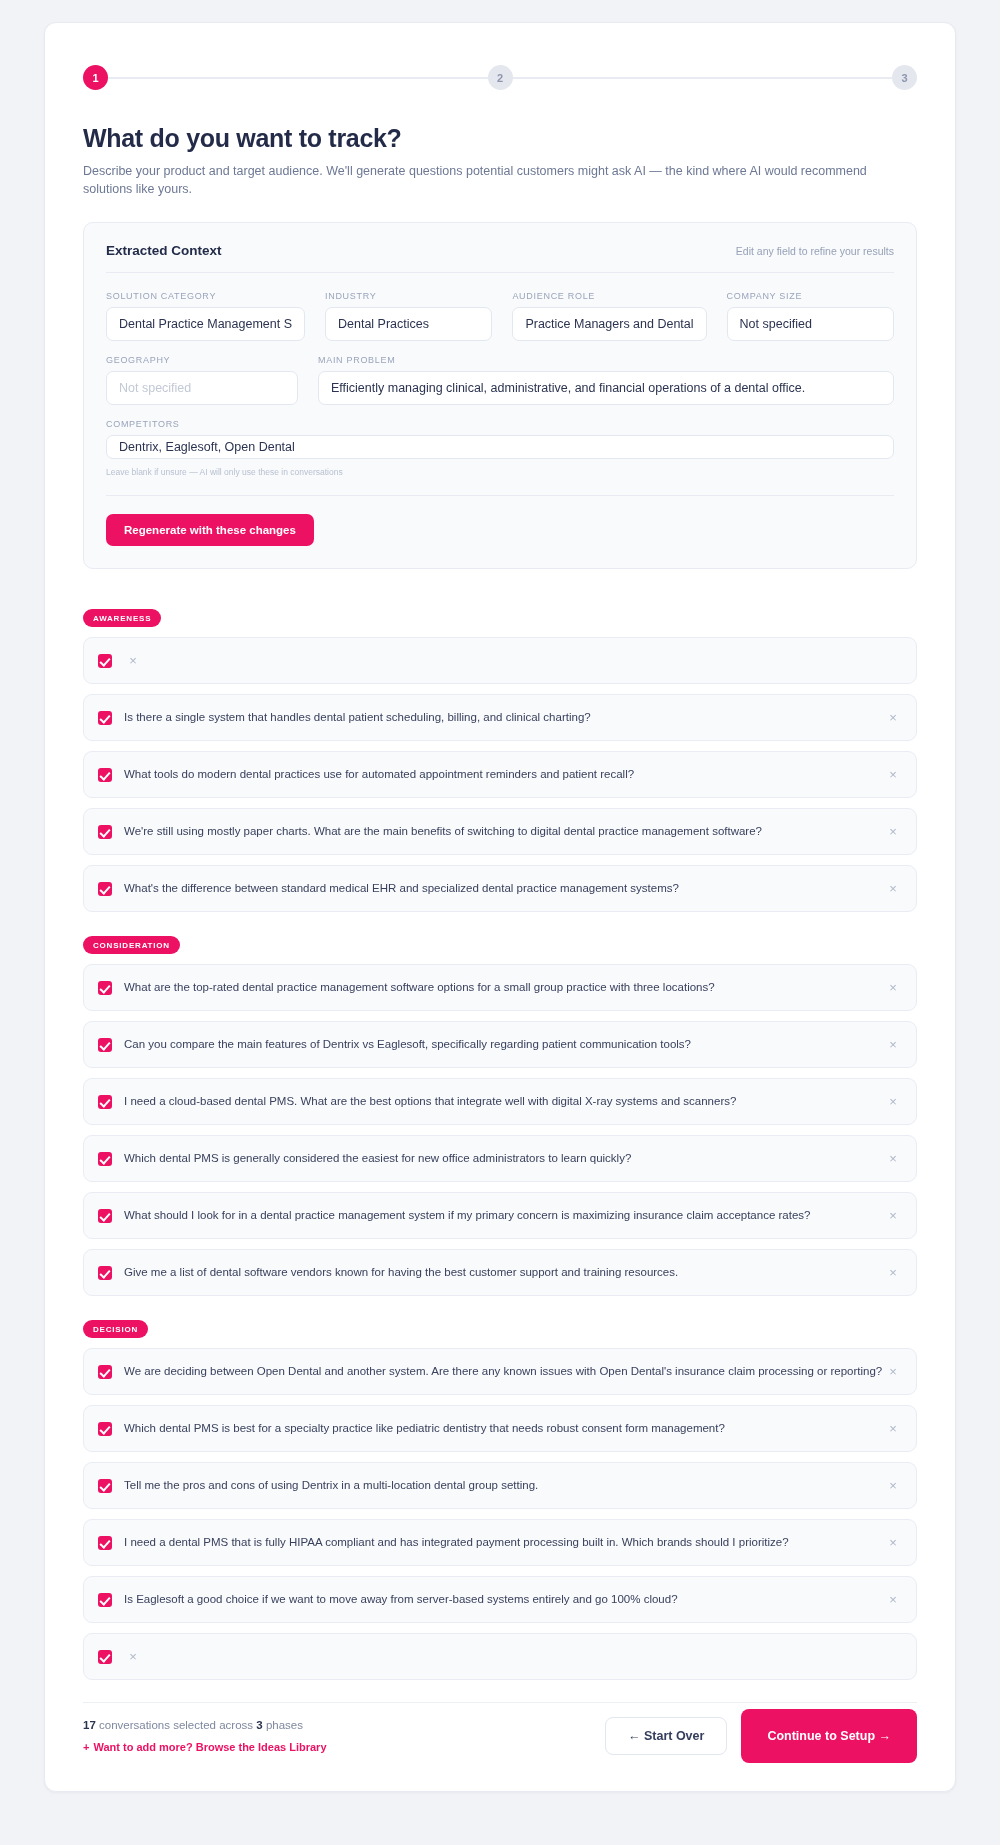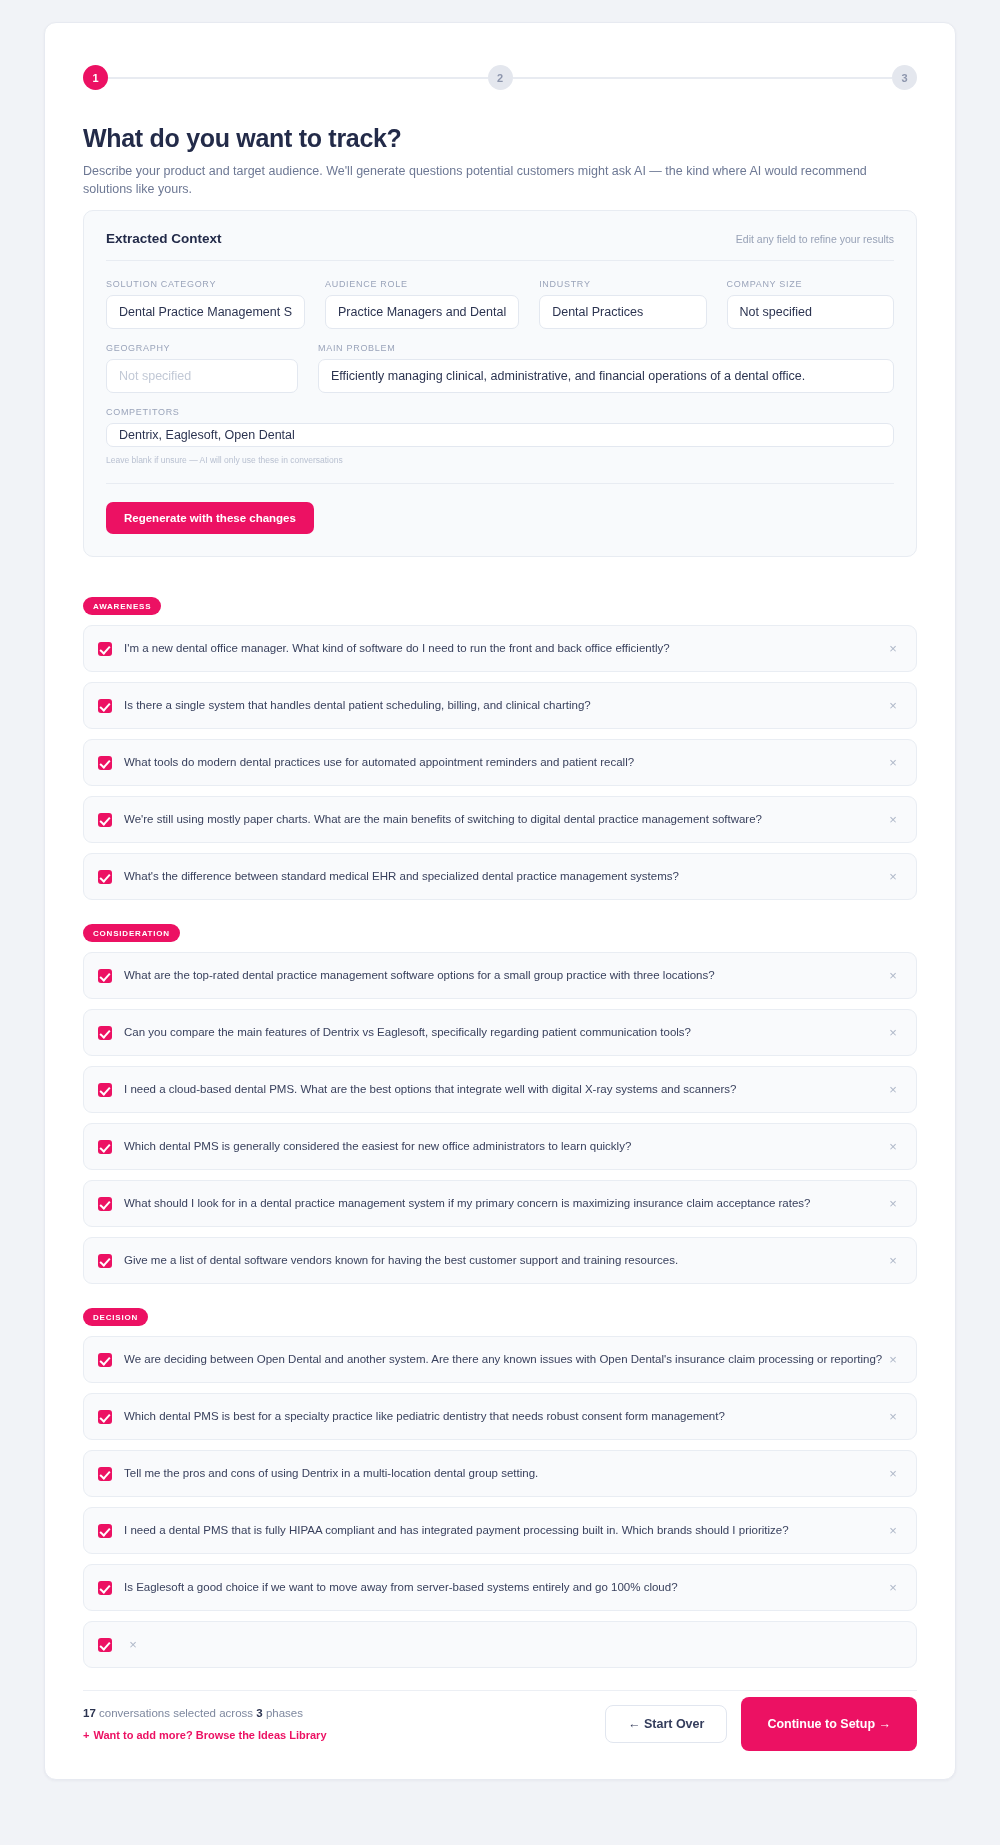--- a/index.html
+++ b/index.html
@@ -51,21 +51,21 @@
   .page-title {
     font-size: 25px;
     font-weight: bold;
     letter-spacing: -0.3px;
     margin: 0 0 10px 0;
     color: #232b49;
   }
   .page-sub {
     font-size: 12.5px;
     color: #6d7894;
-    margin: 0 0 12px 0;
+    margin: 0 0 24px 0;
     line-height: 1.4;
   }
 
   
   .ctx-panel {
     background: #f8fafc;
     border: 1px solid #e8ecf2;
     border-radius: 10px;
     padding: 20px 22px 22px 22px;
     margin-bottom: 38px;
@@ -263,26 +263,26 @@
         <span class="ctx-title">Extracted Context</span>
         <span class="ctx-hint">Edit any field to refine your results</span>
       </div>
 
       <div class="field-grid">
         <div>
           <span class="field-label">SOLUTION CATEGORY</span>
           <div class="field-box">Dental Practice Management S</div>
         </div>
         <div>
+          <span class="field-label">INDUSTRY</span>
+          <div class="field-box">Dental Practices</div>
+        </div>
+        <div>
           <span class="field-label">AUDIENCE ROLE</span>
           <div class="field-box">Practice Managers and Dental </div>
-        </div>
-        <div>
-          <span class="field-label">INDUSTRY</span>
-          <div class="field-box">Dental Practices</div>
         </div>
         <div>
           <span class="field-label">COMPANY SIZE</span>
           <div class="field-box">Not specified</div>
         </div>
       </div>
 
       <div class="field-grid two">
         <div>
           <span class="field-label">GEOGRAPHY</span>
@@ -302,21 +302,20 @@
         </div>
       </div>
 
       <div class="ctx-divider"></div>
       <button class="btn-regen">Regenerate with these changes</button>
     </div>
 
     <div>
         <div class="phase-block"><div class="phase-badge">AWARENESS</div><div class="q-row">
             <div class="q-check"></div>
-            <div class="q-text">I'm a new dental office manager. What kind of software do I need to run the front and back office efficiently?</div>
             <button class="q-remove">×</button>
           </div><div class="q-row">
             <div class="q-check"></div>
             <div class="q-text">Is there a single system that handles dental patient scheduling, billing, and clinical charting?</div>
             <button class="q-remove">×</button>
           </div><div class="q-row">
             <div class="q-check"></div>
             <div class="q-text">What tools do modern dental practices use for automated appointment reminders and patient recall?</div>
             <button class="q-remove">×</button>
           </div><div class="q-row">

